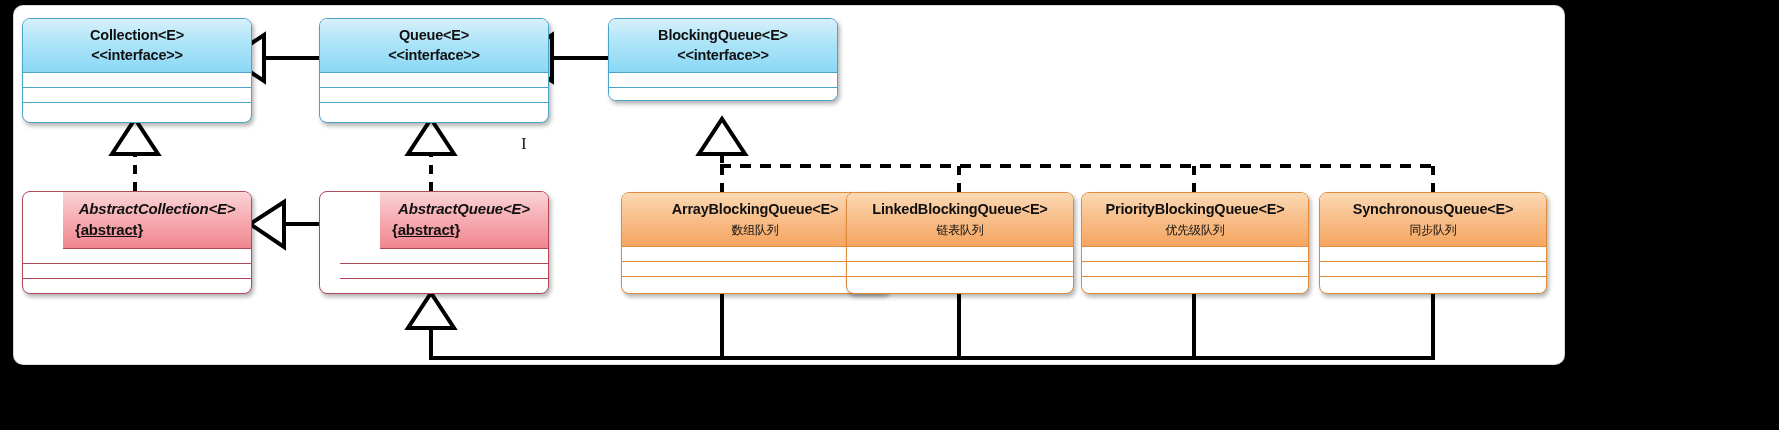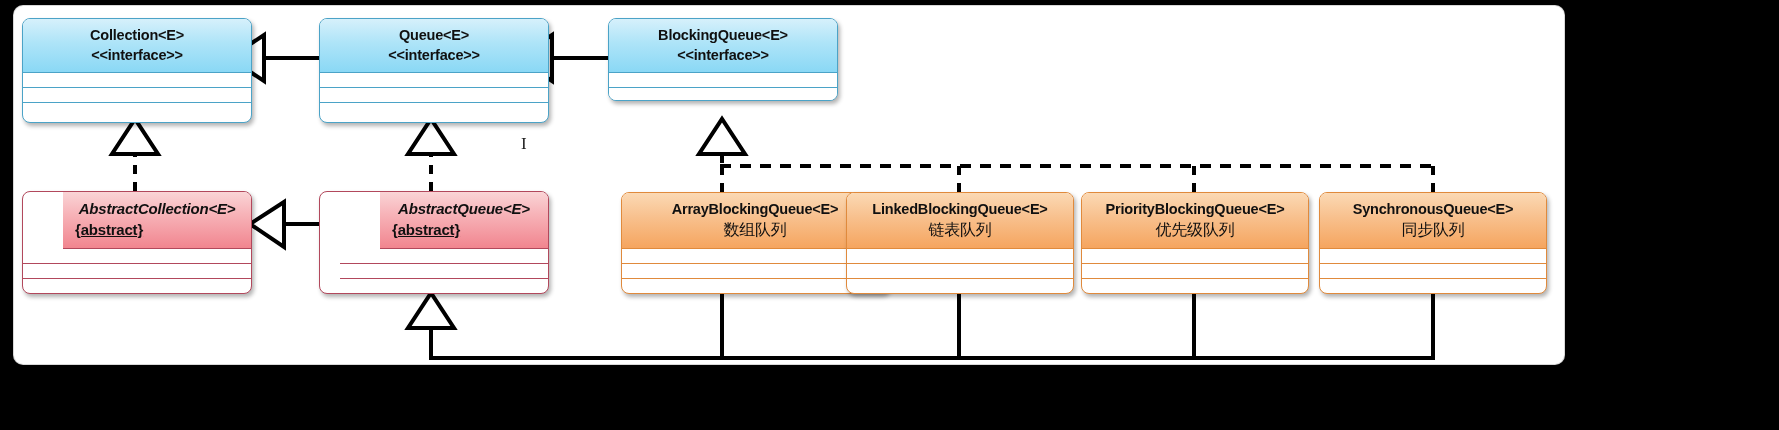--- a/index.html
+++ b/index.html
@@ -121,21 +121,21 @@
     color: #101010;
     font-size: 14.5px;
   }
   .conc .uml-compart {
     background: #ffffff;
     border-bottom: 1px solid #e08a3c;
   }
   .cn {
     font-family: "DejaVu Sans", sans-serif;
     font-weight: normal;
-    font-size: 16px;
+    font-size: 12px;
   }
 
   
   #caret {
     position: absolute;
     color: #222222;
     font-family: "Liberation Serif", serif;
     font-size: 17px;
     line-height: 1;
   }

